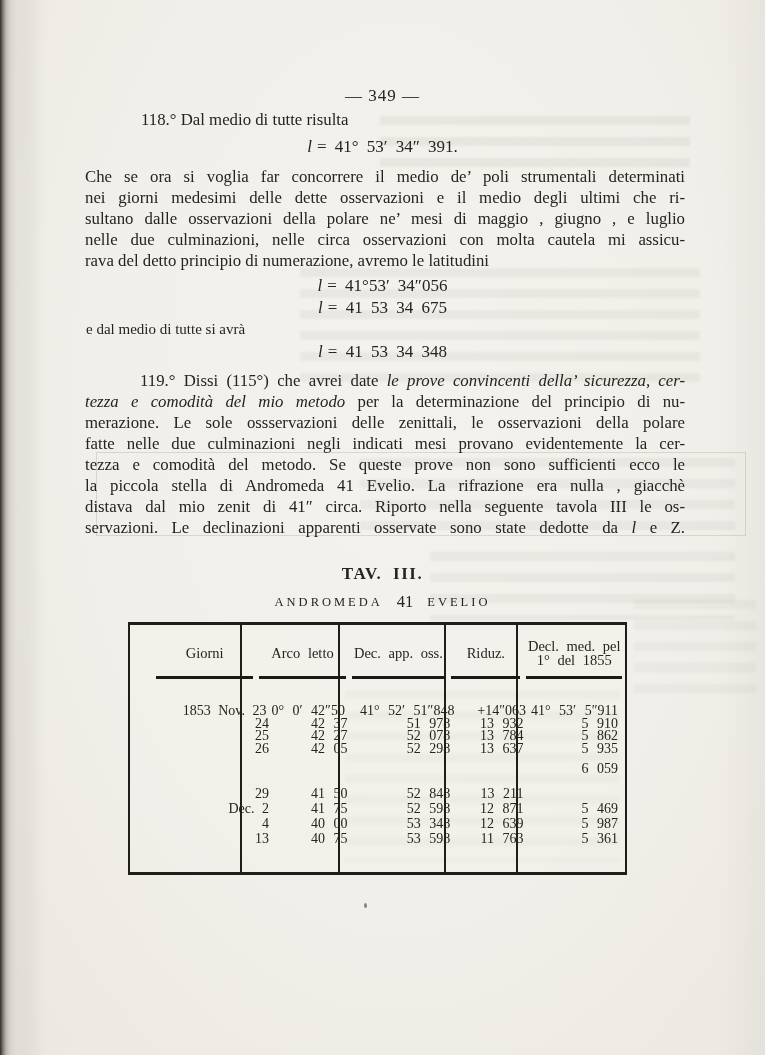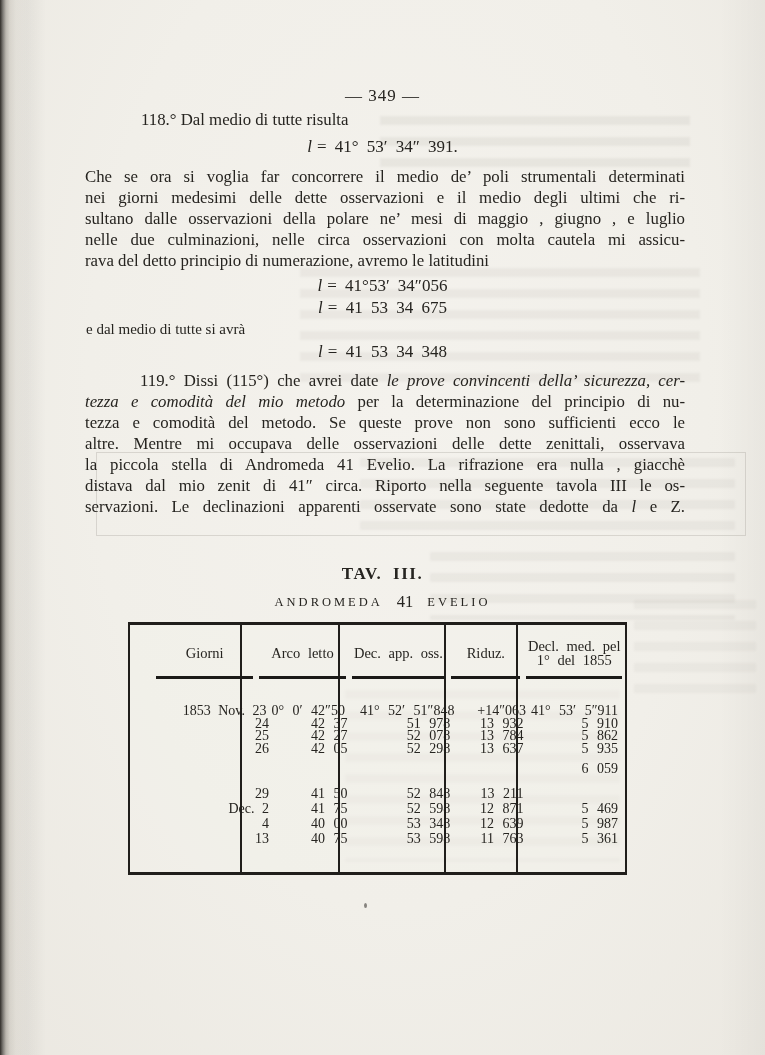--- a/index.html
+++ b/index.html
@@ -86,22 +86,23 @@
   </div>
 
   <div class="abs center formula" style="top:276px;"><span class="fvar">l</span><span>= 41°53′ 34″056</span></div>
   <div class="abs center formula" style="top:298px;"><span class="fvar">l</span><span>= 41 53 34 675</span></div>
   <div class="abs midtext">e dal medio di tutte si avrà</div>
   <div class="abs center formula" style="top:342px;"><span class="fvar">l</span><span>= 41 53 34 348</span></div>
 
   <div class="abs para" style="top:370px;">
     <div class="line indent"><span>119.° Dissi (115°) che avrei date </span><span class="it">le prove convincenti della’ sicurezza, cer-</span></div>
     <div class="line"><span class="it">tezza e comodità del mio metodo </span><span>per la determinazione del principio di nu-</span></div>
+    <div class="line">merazione. Le sole ossservazioni delle zenittali, le osservazioni della polare</div>
+    <div class="line">fatte nelle due culminazioni negli indicati mesi provano evidentemente la cer-</div>
     <div class="line">tezza e comodità del metodo. Se queste prove non sono sufficienti ecco le</div>
-    <div class="line">altre. Mentre mi occupava delle osservazioni delle dette zenittali, osservava</div>
     <div class="line">la piccola stella di Andromeda 41 Evelio. La rifrazione era nulla , giacchè</div>
     <div class="line">distava dal mio zenit di 41″ circa. Riporto nella seguente tavola III le os-</div>
     <div class="line"><span>servazioni. Le declinazioni apparenti osservate sono state dedotte da </span><span class="it">l</span><span> e Z.</span></div>
   </div>
 
   <div class="abs center tavtitle">TAV. III.</div>
   <div class="abs center subtitle">
     <span class="sc">ANDROMEDA</span>
     <span class="num">41</span>
     <span class="sc">EVELIO</span>

